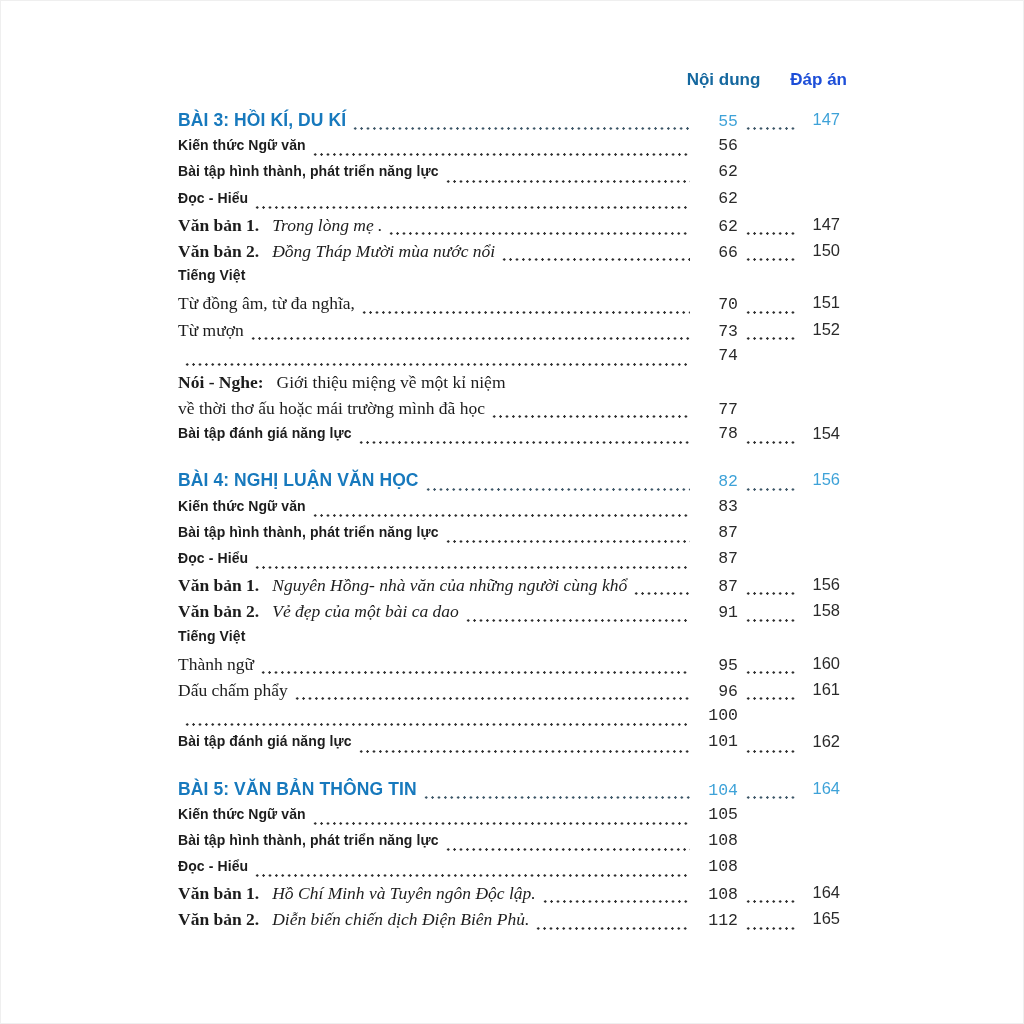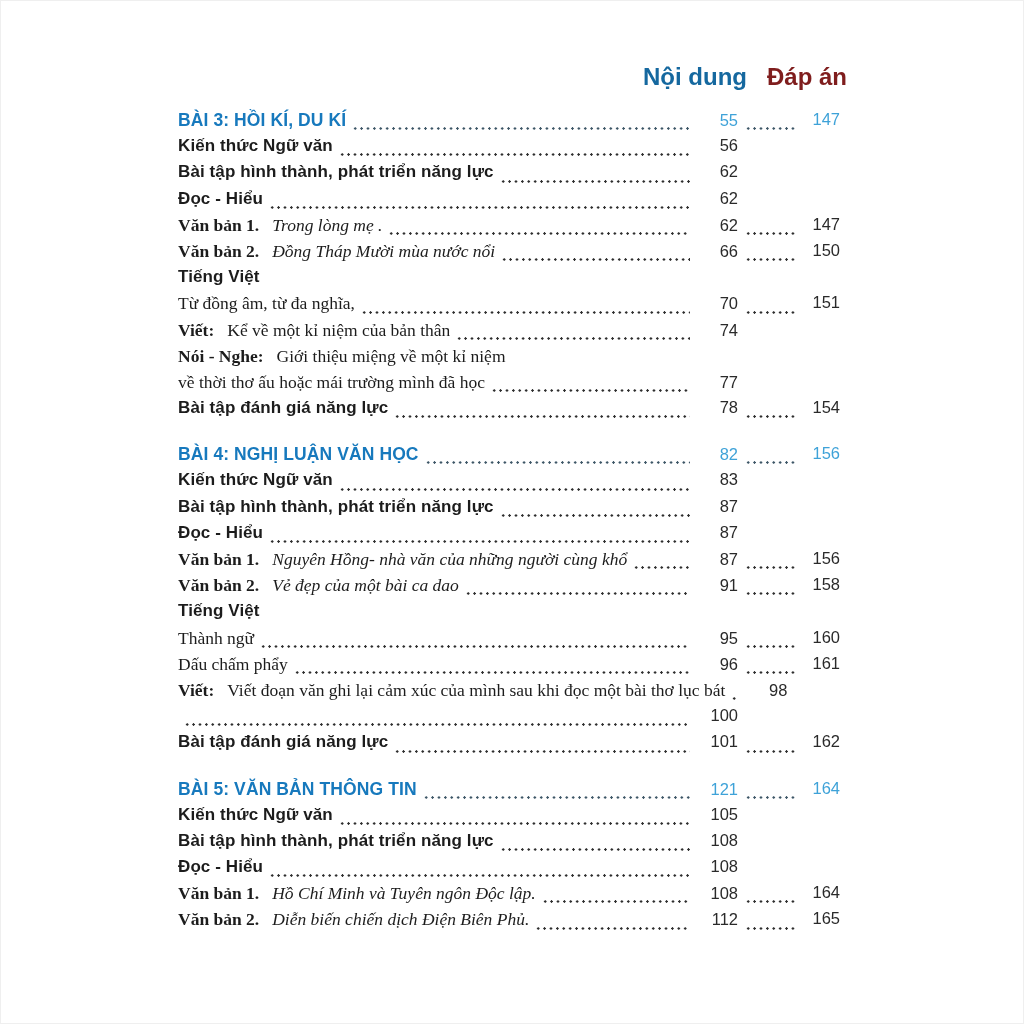--- a/index.html
+++ b/index.html
@@ -17,72 +17,72 @@
   }
   .toc-wrap {
     position:absolute;
     left:178px; top:64px;
     width:662px;
   }
   
   .col-headers {
     display:flex;
     justify-content:flex-end;
-    align-items:center;
-    gap:20px;
+    align-items:flex-end;
+    gap:30px;
     font-family:"Liberation Sans", sans-serif;
     font-weight:bold;
-    font-size:24px;
+    font-size:17px;
     margin-right:-7px;
     margin-bottom:8px;
     height:26px;
   }
   .hdr-content { color:#15689f; }
-  .hdr-answer  { color:#7f1d1d; }
+  .hdr-answer  { color:#1d4ed8; }
 
   
   .row {
     display:flex;
     align-items:baseline;
     height:26.2px;
     font-size:17.5px;
     color:#1c1c1c;
     white-space:nowrap;
   }
   .row.chapter { margin-top:20px; }
   .row .label { flex:0 0 auto; }
   .prefix { font-weight:bold; margin-right:13px; }
   .it { font-style:italic; }
 
   .row.heading .label,
   .row.chapter .label {
     font-family:"Liberation Sans", sans-serif;
     font-weight:bold;
-    font-size:17px;
+    font-size:14px;
     letter-spacing:0.1px;
   }
   .row.chapter .label { color:#1779bd; font-size:17.5px; }
 
   .dots, .dots2 {
     align-self:stretch;
     background-image: radial-gradient(circle, #2e2e2e 1.05px, transparent 1.4px);
     background-size:6.4px 5px;
     background-repeat:repeat-x;
     background-position:left bottom 5px;
   }
   .dots { flex:1 1 auto; margin:0 2px 0 6px; min-width:8px; }
   .dots2 { flex:1 1 auto; margin:0 2px 0 7px; }
   .row.chapter .dots, .row.chapter .dots2 {
     background-image: radial-gradient(circle, #3d5666 1.05px, transparent 1.4px);
   }
 
   .p1 {
     flex:0 0 46px; width:46px;
     text-align:right;
-    font-family:Liberation Sans, sans-serif;
+    font-family:Liberation Mono, monospace;
     font-size:16.5px;
     color:#2a2a2a;
   }
   .azone {
     flex:0 0 102px; width:102px;
     display:flex;
     align-items:baseline;
     align-self:stretch;
     justify-content:space-between;
   }
@@ -156,21 +156,29 @@
         <div class="row body">
           <span class="label"><span class="txt">Từ đồng âm, từ đa nghĩa,</span></span>
           <span class="dots"></span>
           <span class="p1">70</span>
           <span class="azone">
             <span class="dots2"></span>
             <span class="p2">151</span>
           </span>
         </div>
         <div class="row body">
-          <span class="label"><span class="prefix">Viết:</span><span class="txt">Kể về một kỉ niệm của bản thân</span></span>
+          <span class="label"><span class="txt">Từ mượn</span></span>
+          <span class="dots"></span>
+          <span class="p1">73</span>
+          <span class="azone">
+            <span class="dots2"></span>
+            <span class="p2">152</span>
+          </span>
+        </div>
+        <div class="row body">
           <span class="dots"></span>
           <span class="p1">74</span>
           <span class="azone"></span>
         </div>
         <div class="row body">
           <span class="label"><span class="prefix">Nói - Nghe:</span><span class="txt">Giới thiệu miệng về một kỉ niệm</span></span>
         </div>
         <div class="row body">
           <span class="label"><span class="txt">về thời thơ ấu hoặc mái trường mình đã học</span></span>
           <span class="dots"></span>
@@ -246,43 +254,37 @@
         <div class="row body">
           <span class="label"><span class="txt">Dấu chấm phẩy</span></span>
           <span class="dots"></span>
           <span class="p1">96</span>
           <span class="azone">
             <span class="dots2"></span>
             <span class="p2">161</span>
           </span>
         </div>
         <div class="row body">
-          <span class="label"><span class="prefix">Viết:</span><span class="txt">Viết đoạn văn ghi lại cảm xúc của mình sau khi đọc một bài thơ lục bát</span></span>
-          <span class="dots"></span>
-          <span class="p1">98</span>
-          <span class="azone"></span>
-        </div>
-        <div class="row body">
           <span class="dots"></span>
           <span class="p1">100</span>
           <span class="azone"></span>
         </div>
         <div class="row heading">
           <span class="label"><span class="txt">Bài tập đánh giá năng lực</span></span>
           <span class="dots"></span>
           <span class="p1">101</span>
           <span class="azone">
             <span class="dots2"></span>
             <span class="p2">162</span>
           </span>
         </div>
         <div class="row chapter">
           <span class="label"><span class="txt">BÀI 5: VĂN BẢN THÔNG TIN</span></span>
           <span class="dots"></span>
-          <span class="p1">121</span>
+          <span class="p1">104</span>
           <span class="azone">
             <span class="dots2"></span>
             <span class="p2">164</span>
           </span>
         </div>
         <div class="row heading">
           <span class="label"><span class="txt">Kiến thức Ngữ văn</span></span>
           <span class="dots"></span>
           <span class="p1">105</span>
           <span class="azone"></span>

